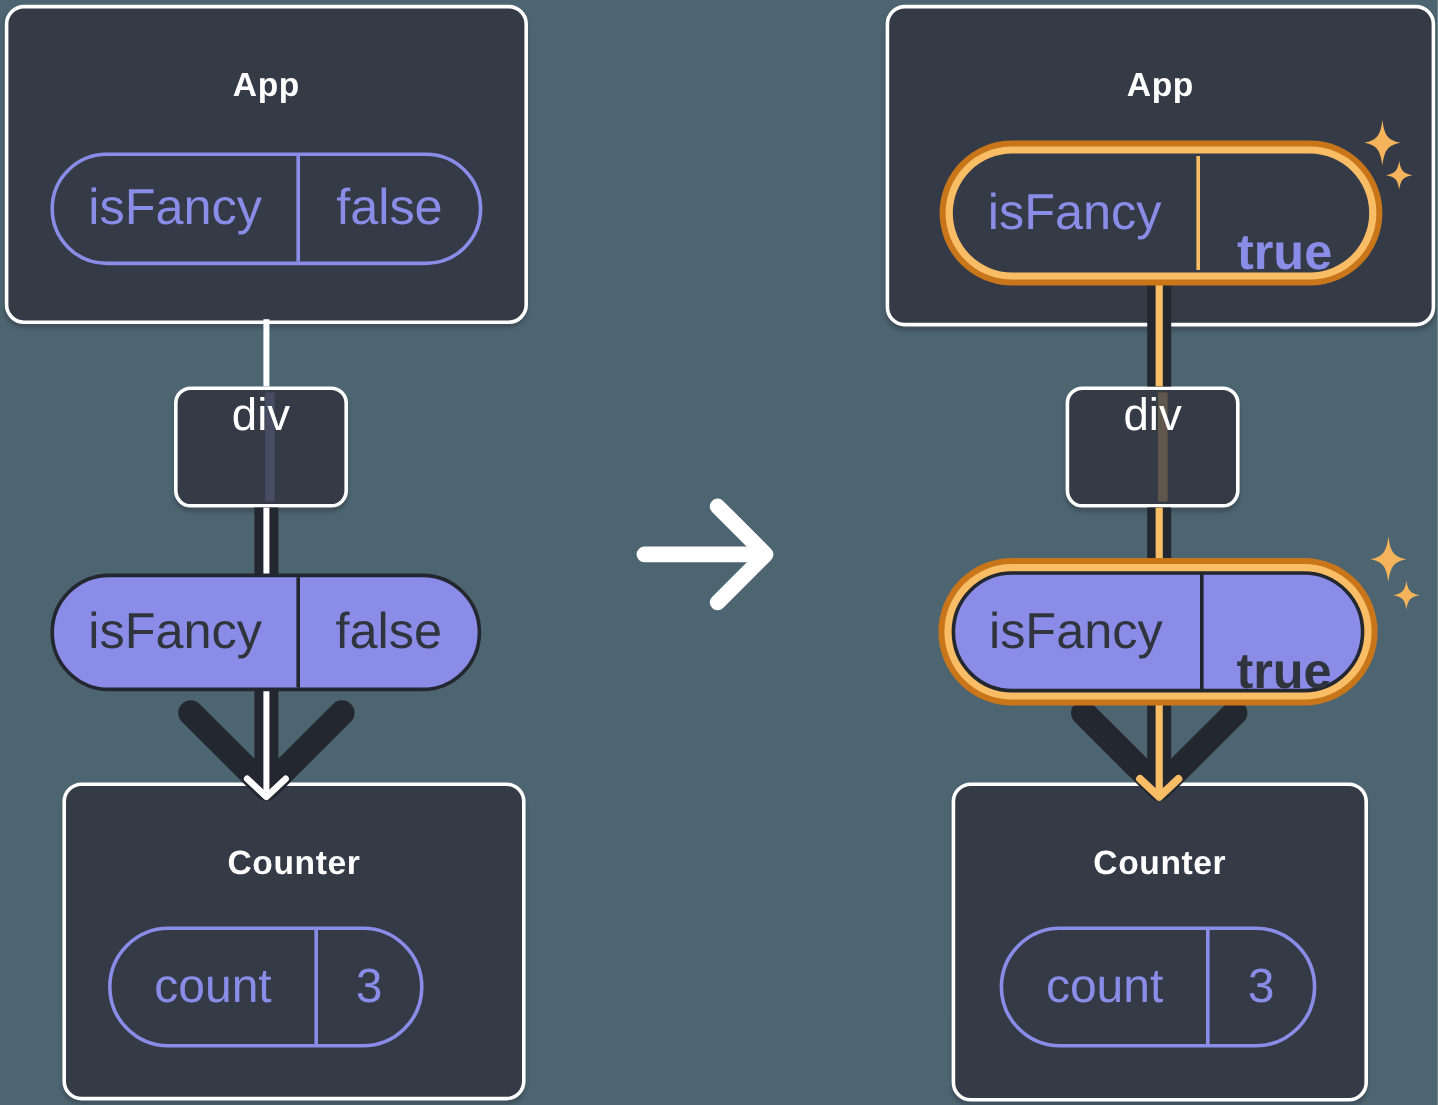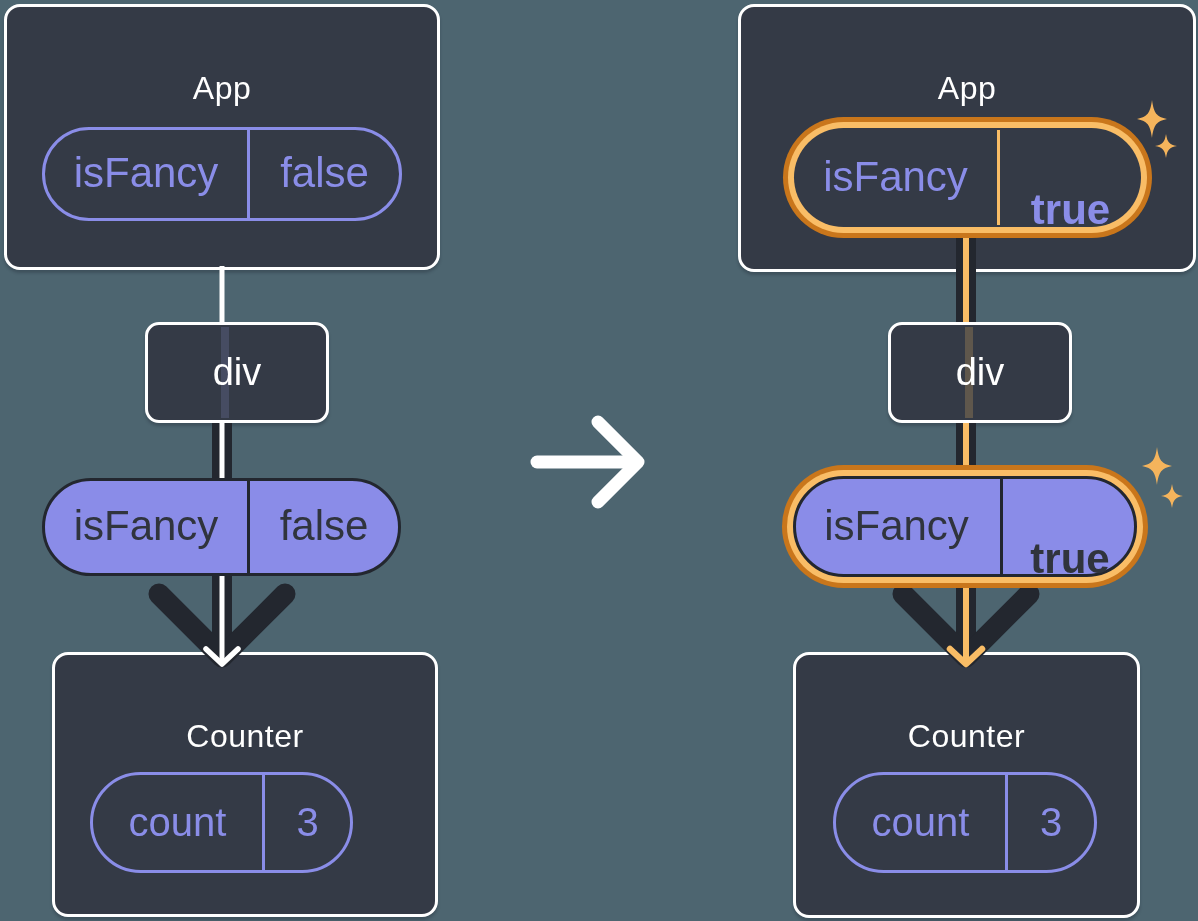--- a/index.html
+++ b/index.html
@@ -18,29 +18,29 @@
     position:relative;width:1198px;height:921px;background:var(--bg);
     font-family:"Liberation Sans",sans-serif;overflow:hidden;
   }
   .card{
     position:absolute;box-sizing:border-box;background:var(--card);
     border:3px solid #fff;border-radius:16px;z-index:1;
     box-shadow:0 3px 3px rgba(20,25,35,.25);
   }
   #app-l{left:4px;top:4px;width:436px;height:266px;}
   #app-r{left:738px;top:4px;width:458px;height:268px;}
-  #div-l,#div-r{border-radius:14px;width:184px;height:101px;top:322px;display:flex;align-items:center;justify-content:center;}
+  #div-l,#div-r{border-radius:14px;width:145px;height:101px;top:322px;display:flex;justify-content:center;}
   #div-l{left:145px;}
   #div-r{left:888px;}
   #counter-l{left:52px;top:652px;width:386px;height:265px;}
   #counter-r{left:793px;top:652px;width:347px;height:266px;}
 
   .card-title{
     position:absolute;left:0;right:0;top:48px;text-align:center;
-    color:#fff;font-size:32px;font-weight:400;letter-spacing:.5px;margin-top:15px;
+    color:#fff;font-size:28px;font-weight:700;letter-spacing:.5px;
   }
   .div-label{color:#fff;font-size:38px;font-weight:500;position:relative;z-index:2;}
   .div-stripe{position:absolute;top:2px;bottom:2px;width:8px;z-index:1;}
   #div-l .div-stripe{left:73px;background:rgba(154,158,228,.18);}
   #div-r .div-stripe{left:74px;background:rgba(249,189,102,.22);}
 
   .pill{position:absolute;box-sizing:border-box;z-index:6;}
   .pill .divider{position:absolute;top:0;bottom:0;width:3px;}
   .pill .seg{position:absolute;top:50%;transform:translateY(-52%);text-align:center;font-size:42px;font-weight:500;}
 

